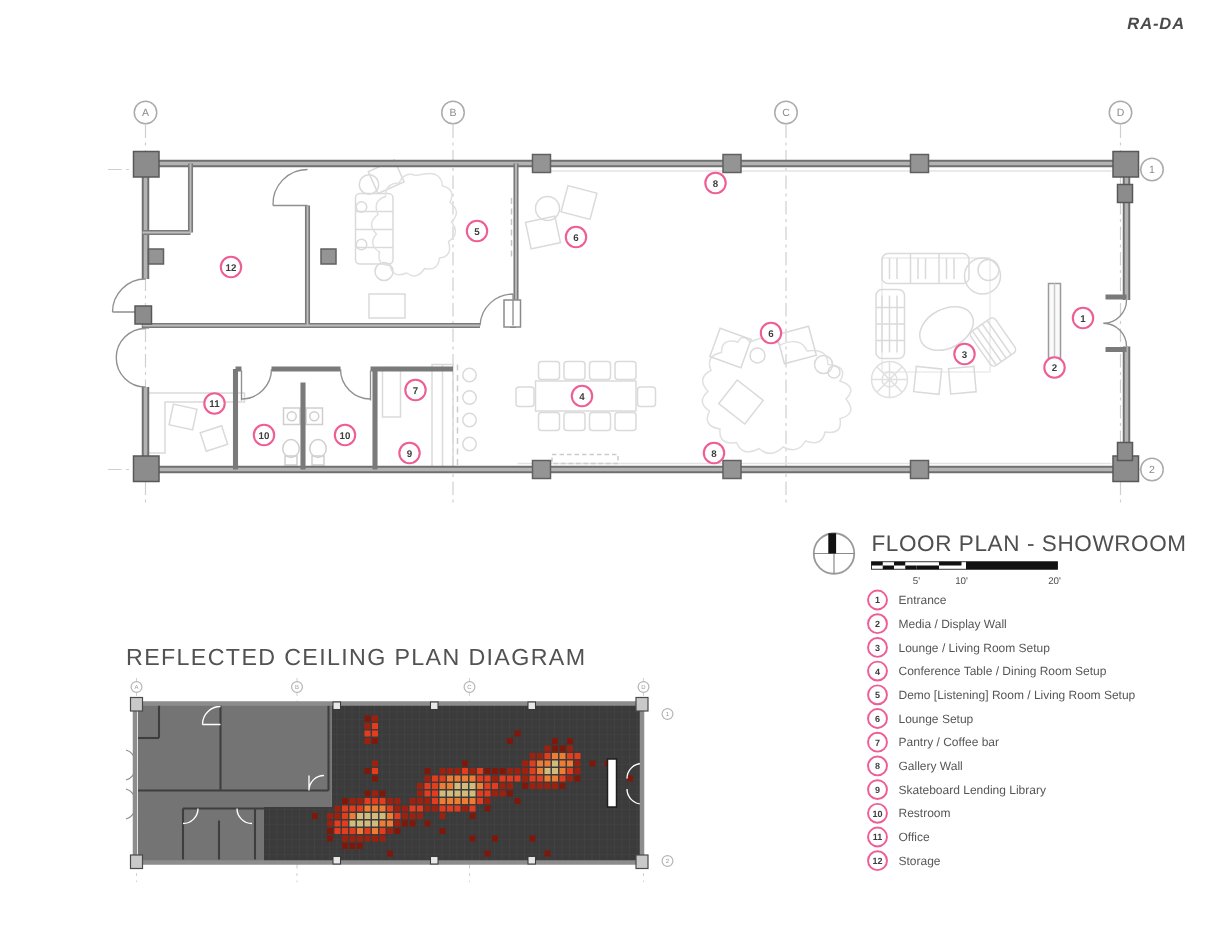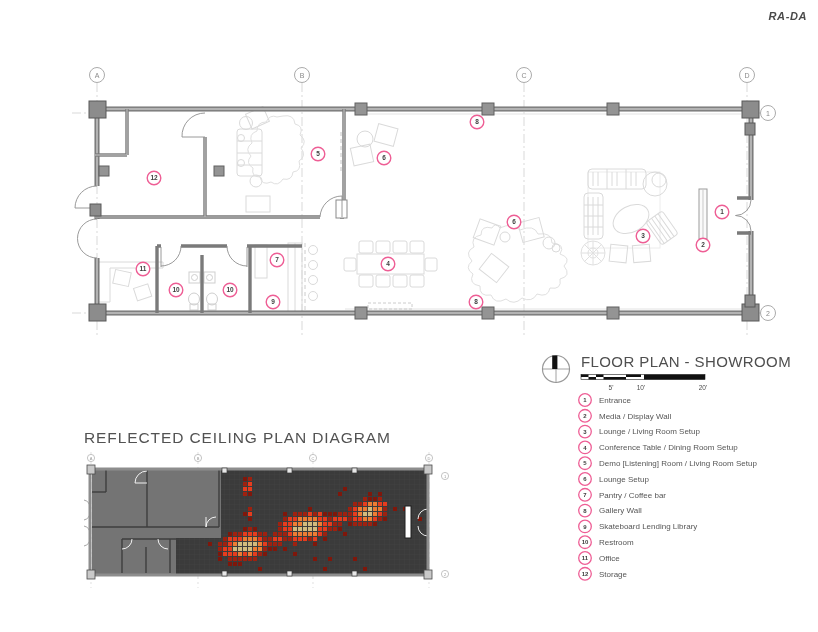--- a/index.html
+++ b/index.html
@@ -1,18 +1,18 @@
 <!DOCTYPE html>
 <html><head>
 <meta charset="utf-8">
 <style>
   html,body{margin:0;padding:0;background:#ffffff;}
   .page{position:relative;width:818px;height:632px;background:#fff;overflow:hidden;
         font-family:"Liberation Sans", sans-serif;}
-  .logo{position:absolute;top:10px;right:11px;font-size:11px;font-weight:bold;
+  .logo{position:absolute;top:10px;right:28px;font-size:11px;font-weight:bold;
         font-style:italic;letter-spacing:0.6px;color:#4a4a4a;}
   svg{position:absolute;left:0;top:0;}
   text{font-family:"Liberation Sans", sans-serif;}
   .title-txt{font-size:15px;letter-spacing:0.4px;fill:#4f4f4f;}
   .ceil-title-txt{font-size:15.5px;letter-spacing:0.9px;fill:#525252;}
 </style>
 </head>
 <body>
 
 <div class="page">

